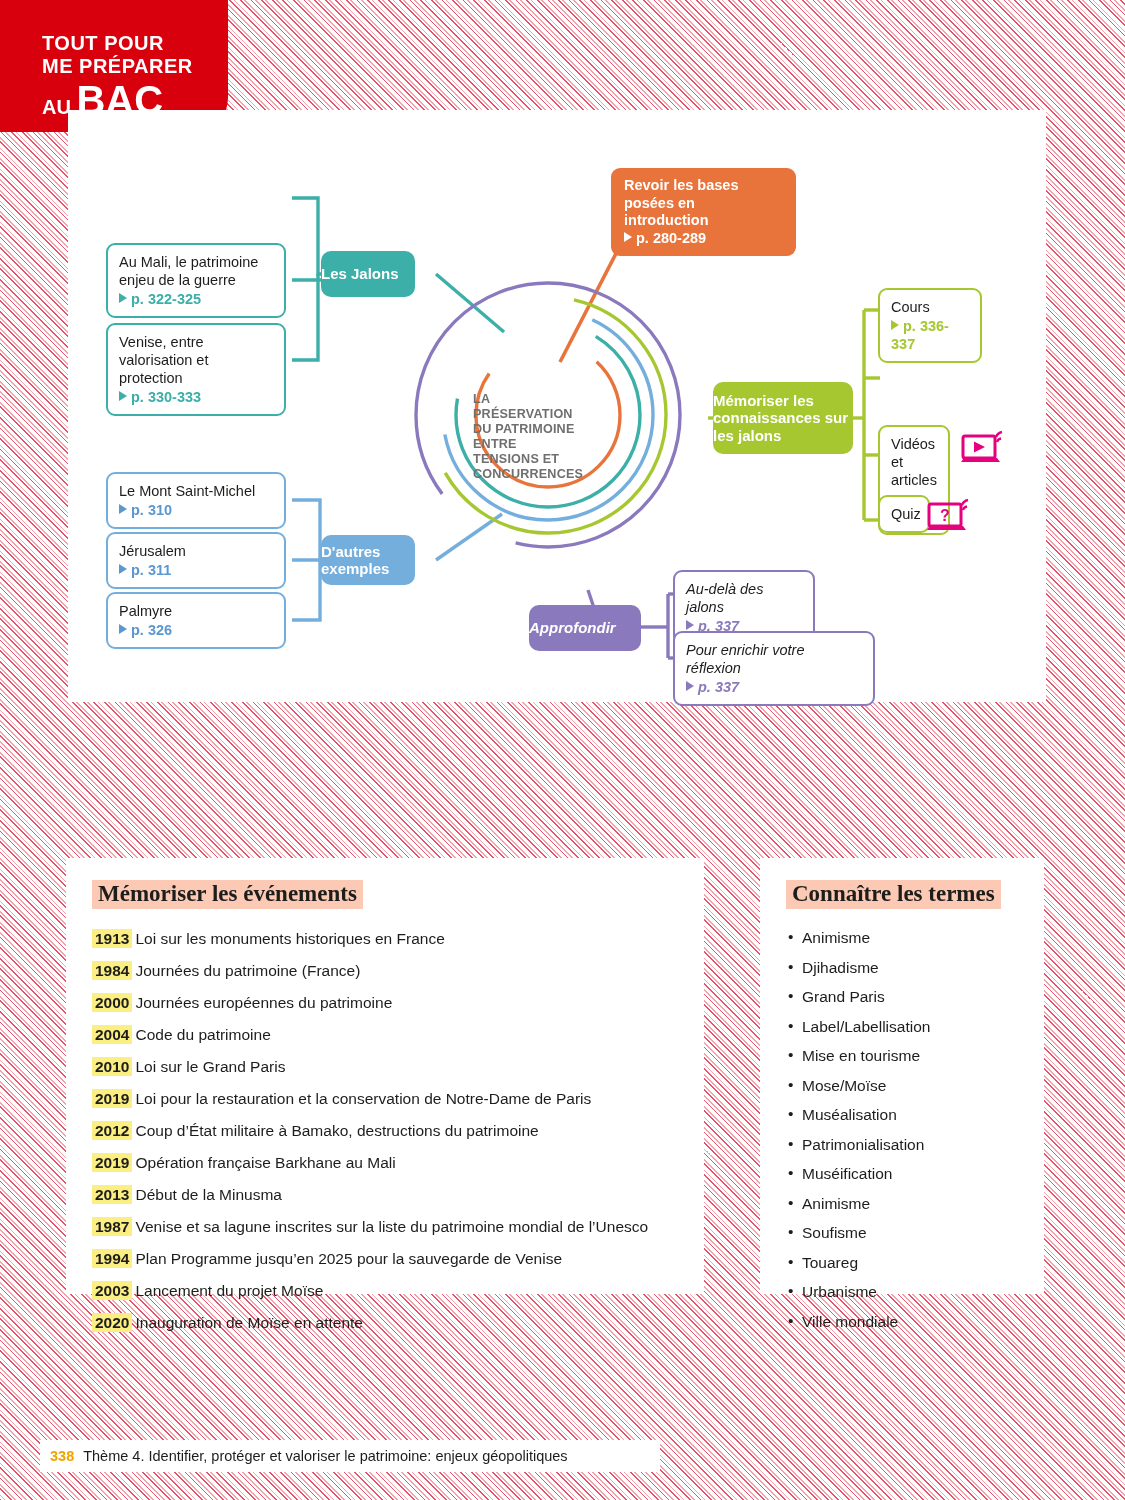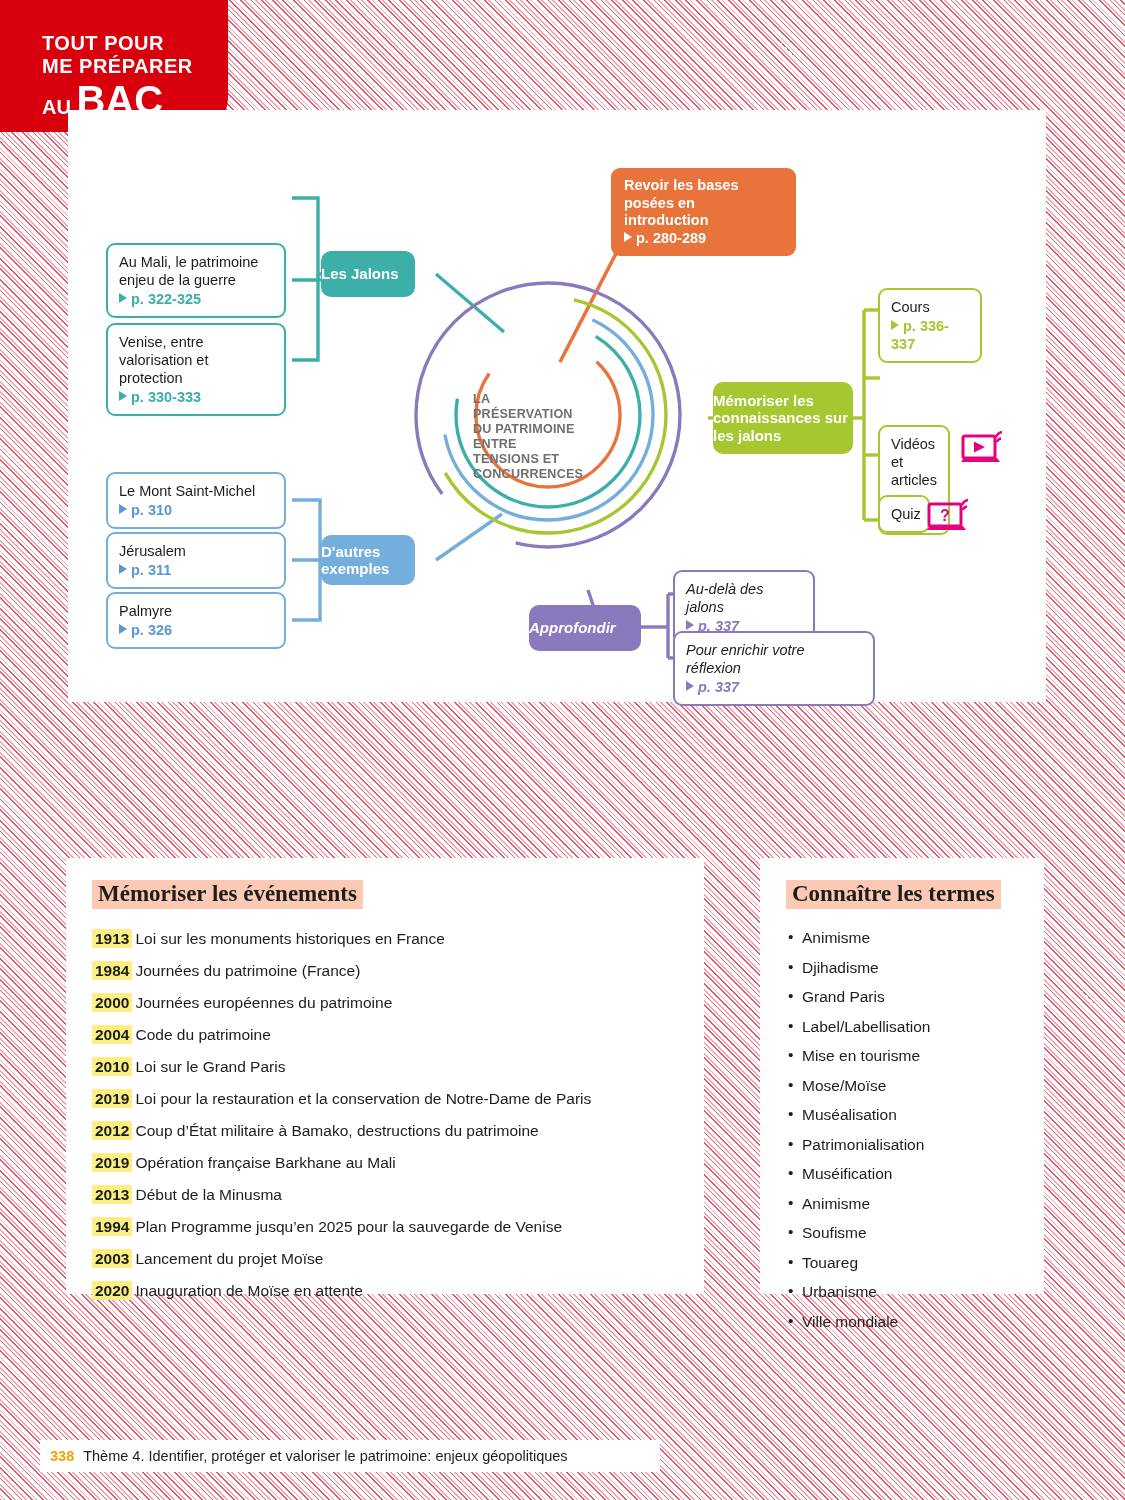--- a/index.html
+++ b/index.html
@@ -295,20 +295,21 @@
   <div>
     <div class="ev"><b>1913</b><span>Loi sur les monuments historiques en France</span></div>
     <div class="ev"><b>1984</b><span>Journées du patrimoine (France)</span></div>
     <div class="ev"><b>2000</b><span>Journées européennes du patrimoine</span></div>
     <div class="ev"><b>2004</b><span>Code du patrimoine</span></div>
     <div class="ev"><b>2010</b><span>Loi sur le Grand Paris</span></div>
     <div class="ev"><b>2019</b><span>Loi pour la restauration et la conservation de Notre-Dame de Paris</span></div>
     <div class="ev"><b>2012</b><span>Coup d’État militaire à Bamako, destructions du patrimoine</span></div>
     <div class="ev"><b>2019</b><span>Opération française Barkhane au Mali</span></div>
     <div class="ev"><b>2013</b><span>Début de la Minusma</span></div>
+    <div class="ev"><b>1987</b><span>Venise et sa lagune inscrites sur la liste du patrimoine mondial de l’Unesco</span></div>
     <div class="ev"><b>1994</b><span>Plan Programme jusqu’en 2025 pour la sauvegarde de Venise</span></div>
     <div class="ev"><b>2003</b><span>Lancement du projet Moïse</span></div>
     <div class="ev"><b>2020</b><span>Inauguration de Moïse en attente</span></div>
   </div>
 </div>
 
 <div class="panel" id="panel-terms">
   <h2>Connaître les termes</h2>
   <div>
     <div class="tm">Animisme</div>

